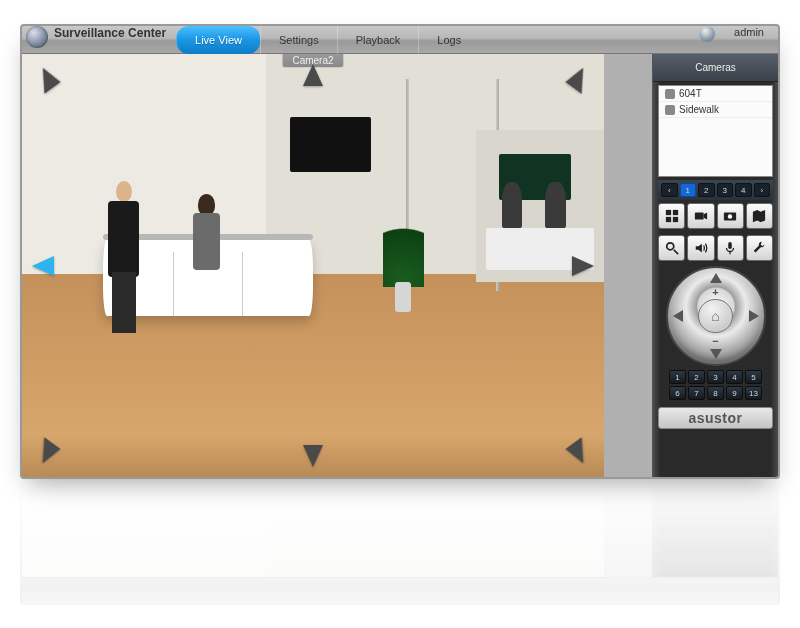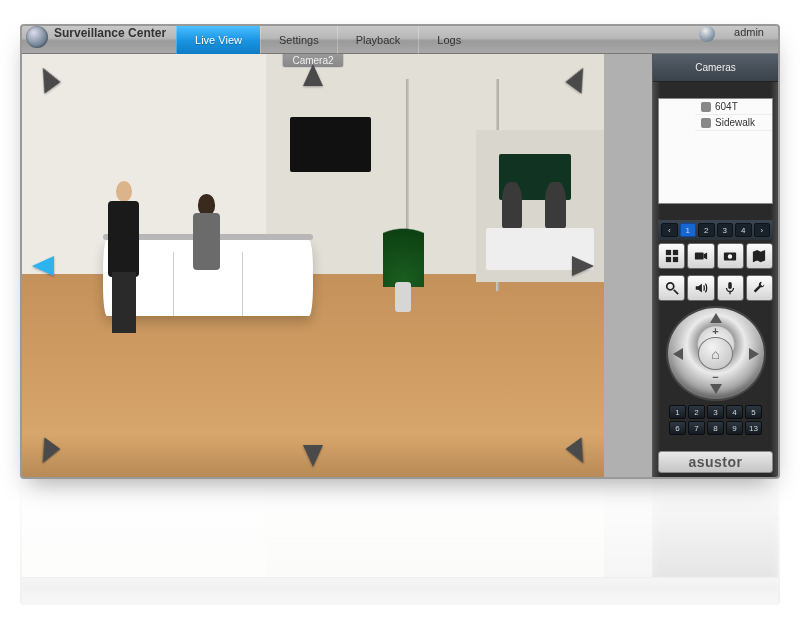--- a/index.html
+++ b/index.html
@@ -48,20 +48,21 @@
   line-height: 28px;
   cursor: pointer;
   font-size: 11px;
   color: #333;
   border-left: 1px solid rgba(255,255,255,0.25);
 }
 .tab.active {
   background: linear-gradient(to bottom, #4cbfff 0%, #1a96e4 50%, #0d7cc6 100%);
   color: #fff;
   text-shadow: 0 1px 1px rgba(0,0,0,0.3);
+  border-radius: 12px;
 }
 .spacer { flex: 1; }
 .user-ico {
   width: 16px; height: 16px;
   border-radius: 50%;
   background: radial-gradient(circle at 40% 30%, #eee 0%, #89a 60%, #567 100%);
   margin-right: 6px;
 }
 .user { margin-right: 14px; font-size: 11px; margin-left: 13px; }
 .content {
@@ -136,26 +137,25 @@
 .panelhead {
   background: linear-gradient(to bottom,#56606a,#3a424a);
   color:#eee;
   font-size:10px;
   text-align:center;
   padding:8px 0;
   border-bottom:1px solid #222;
 }
 .camlist {
   background:#fbfbfb;
-  height:112px;
-  margin:16px 5px;
+  height:92px;
+  margin:3px 5px;
   border:1px solid #888;
   font-size:10px;
   color:#333;
-  padding-left:36px;
 }
 .camlist .item{
   padding:2px 6px;
   display:flex;
   align-items:center;
   gap:4px;
   border-bottom:1px solid #eee;
   cursor:pointer;
 }
 .camlist .ico{width:10px;height:10px;background:#888;border-radius:2px;}
@@ -210,21 +210,21 @@
   display:flex;flex-wrap:wrap;gap:2px;
   margin:2px 12px;justify-content:center;
 }
 .preset{
   width:17px;height:14px;
   background:linear-gradient(to bottom,#2e3842,#141a20);
   color:#cfd6dc;font-size:8px;line-height:14px;text-align:center;
   border:1px solid #0a0e12;border-radius:2px;cursor:pointer;
 }
 .brand{
-  margin:14px 5px 4px;
+  margin:5px 5px 4px;
   background:linear-gradient(to bottom,#e8e8e8,#c5c5c5);
   border:1px solid #888;border-radius:3px;
   text-align:center;padding:2px 0;
   font-family:Arial,sans-serif;
   font-size:14px;font-weight:bold;
   color:#555;letter-spacing:0.5px;
 }
 
 
 .reflection{

